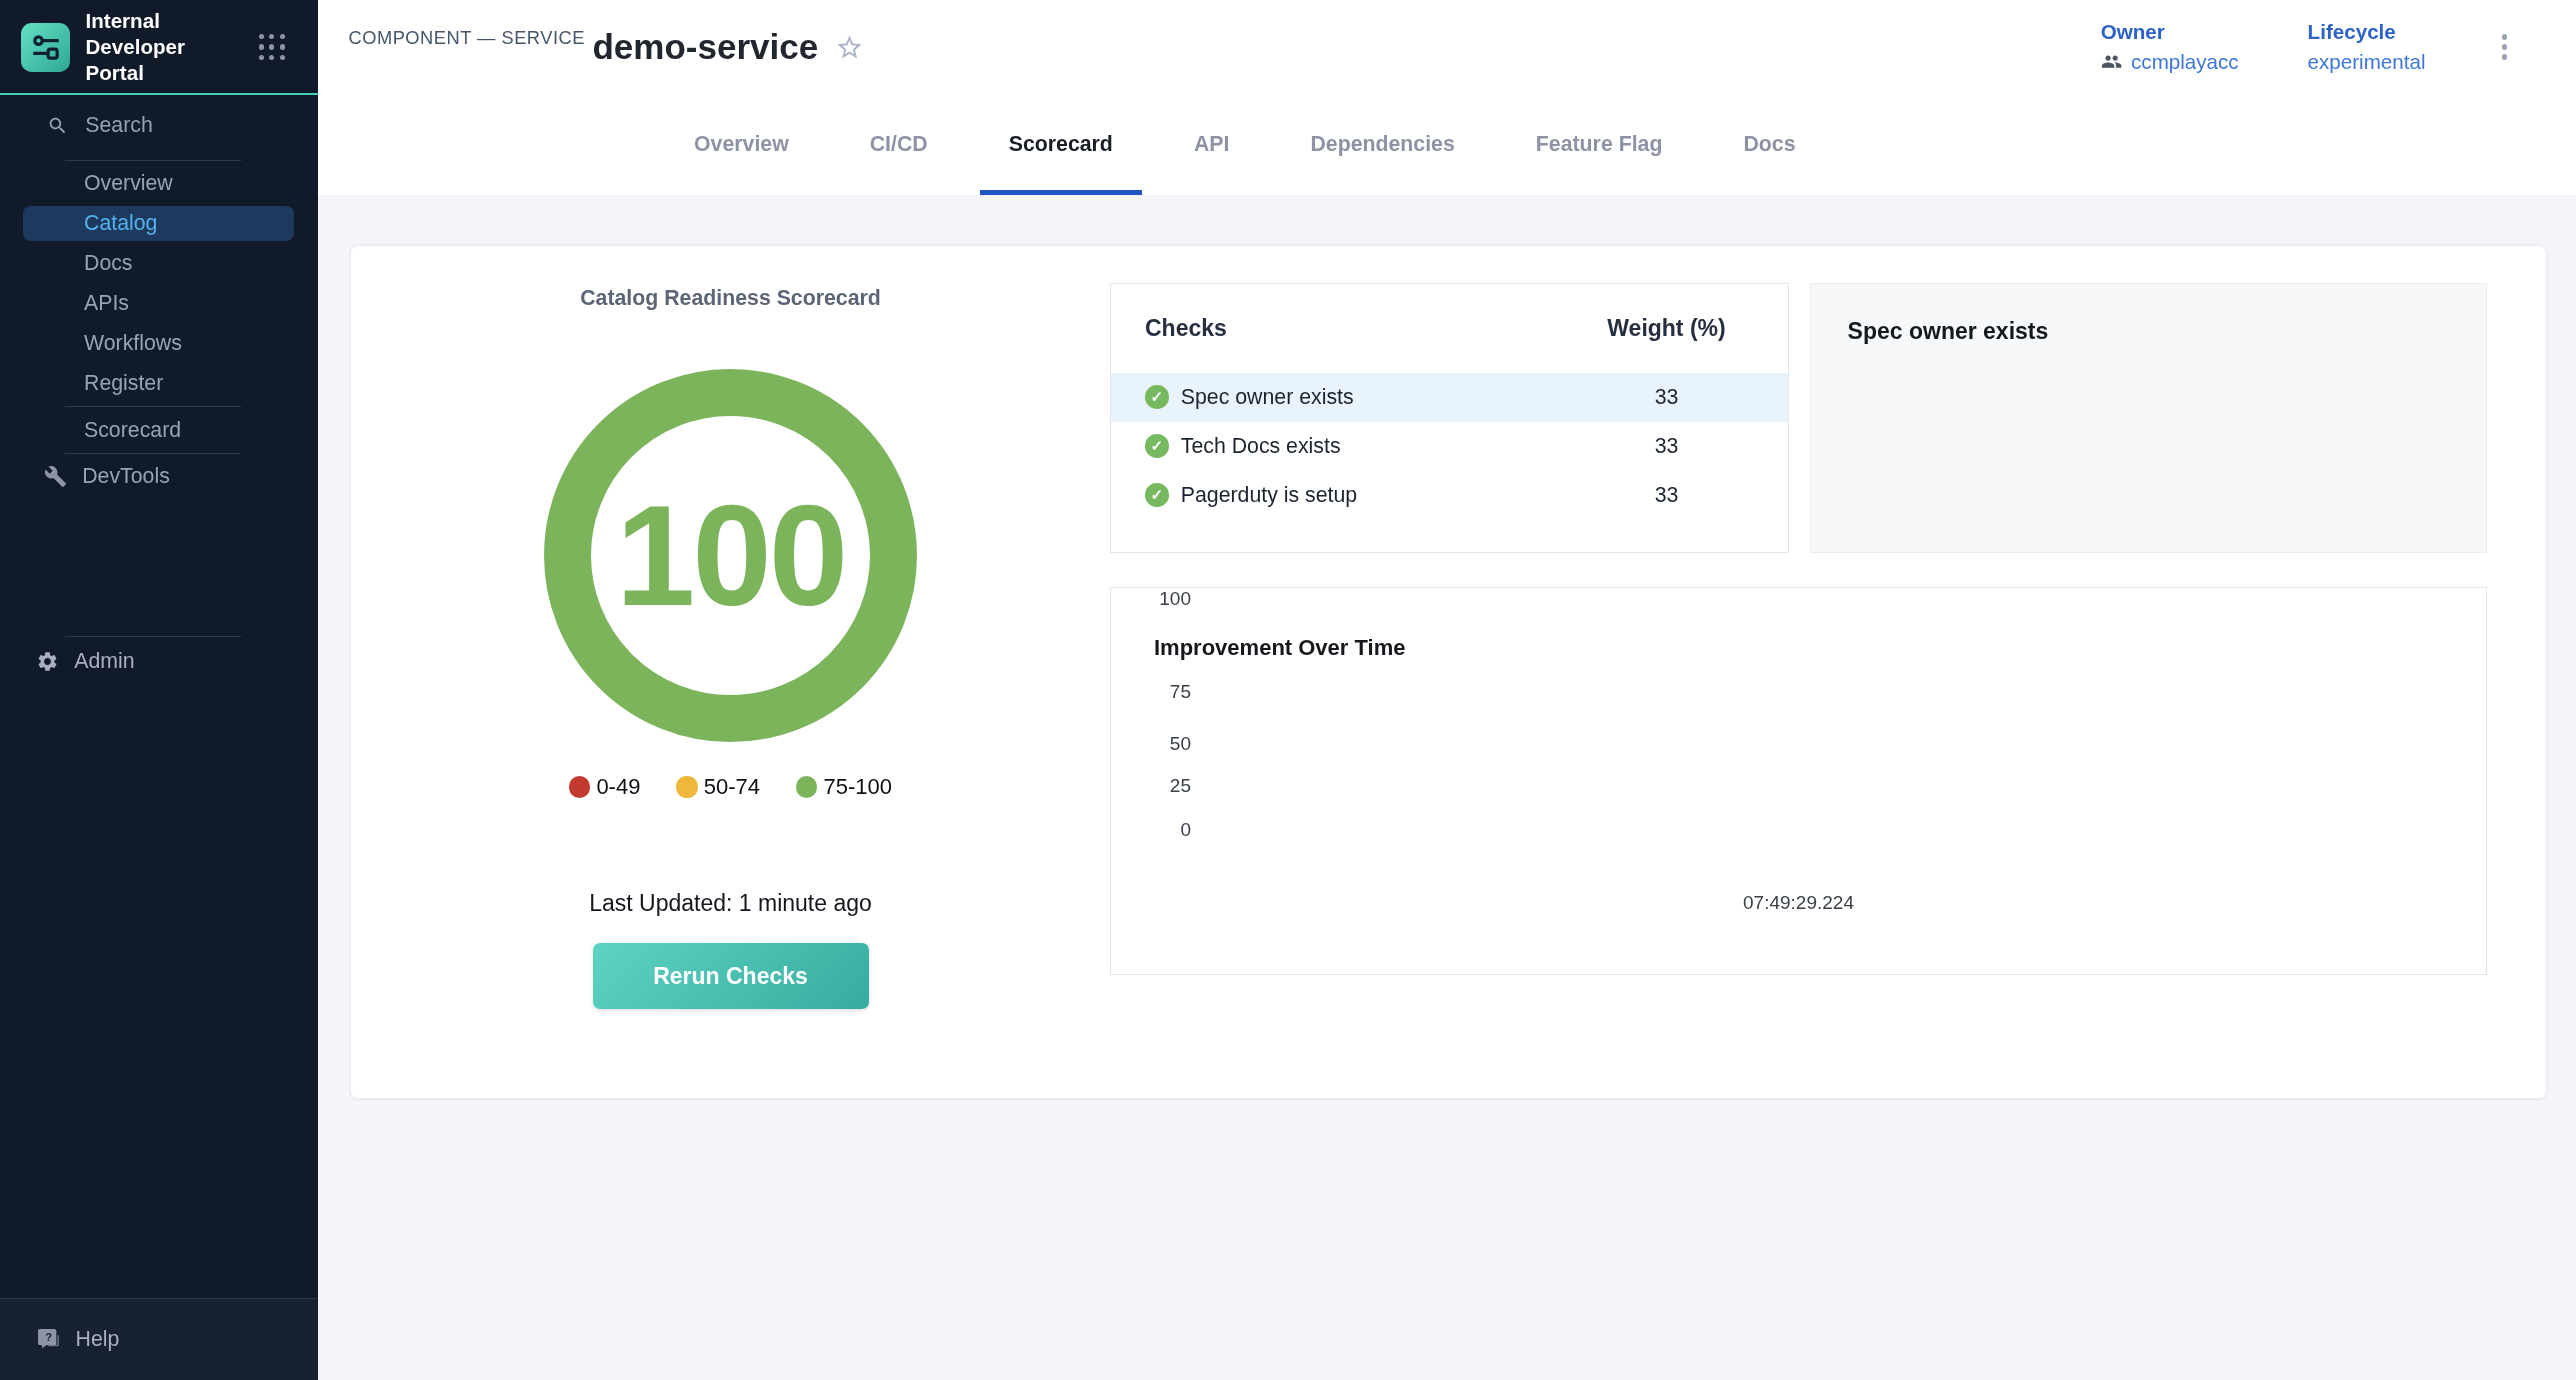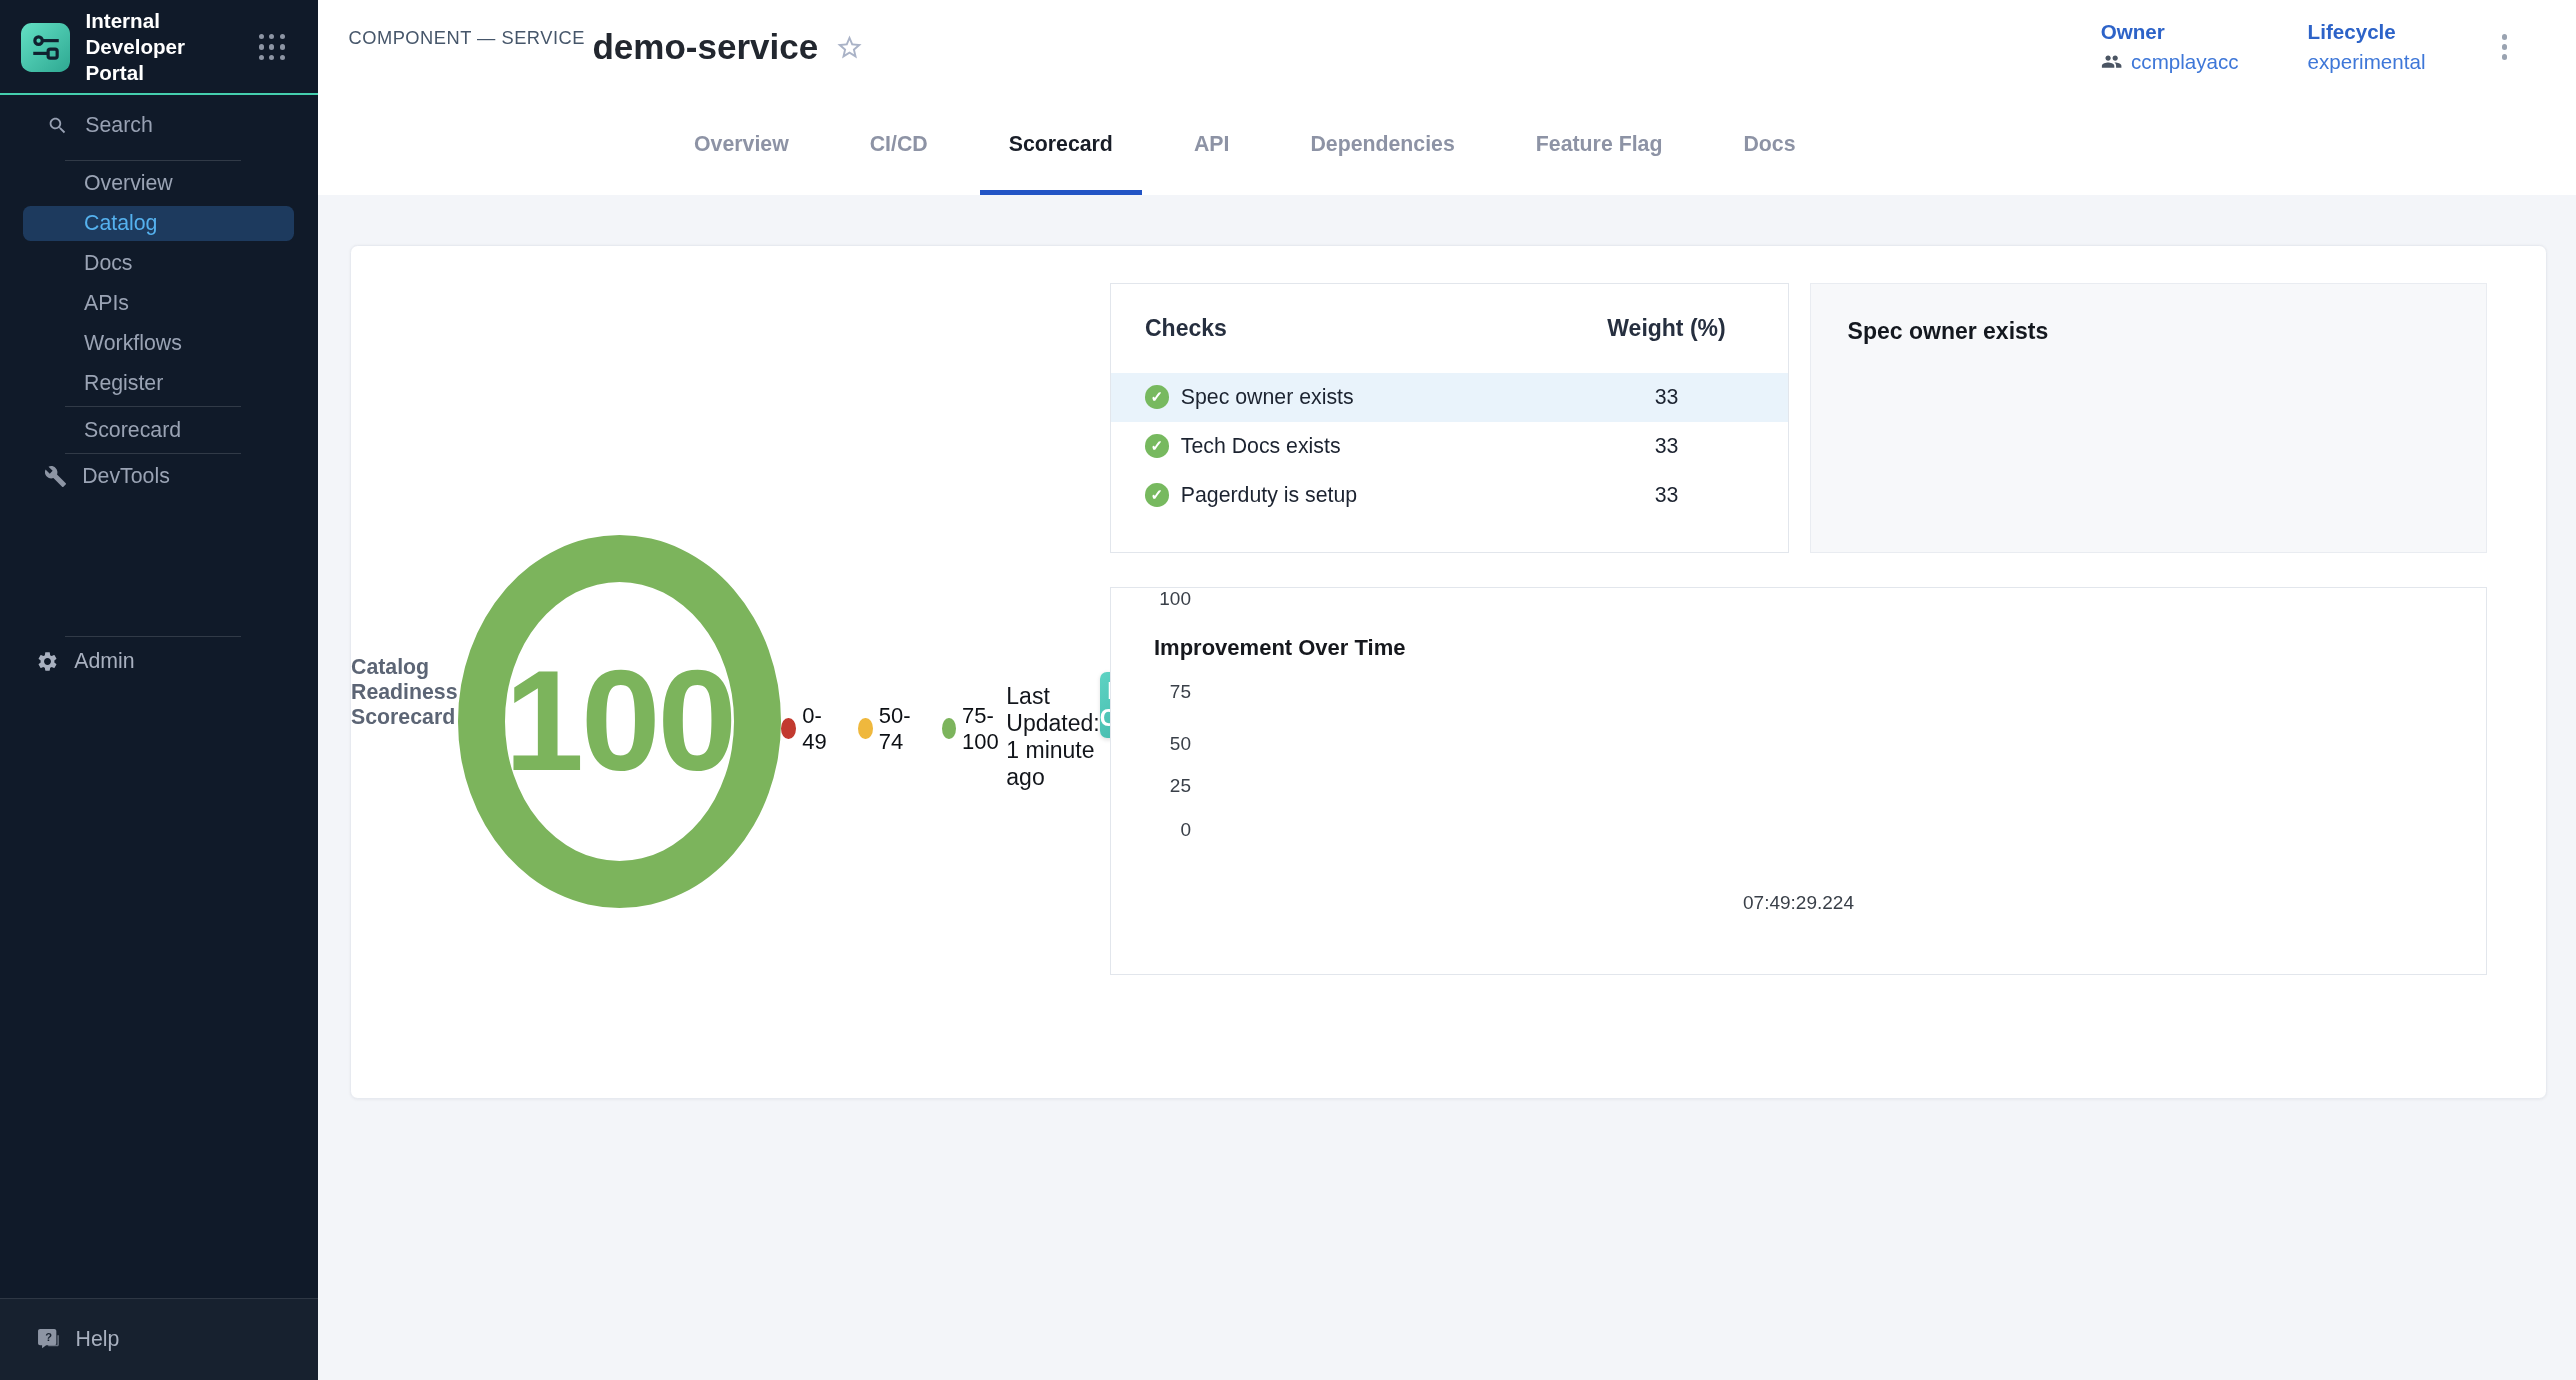--- a/index.html
+++ b/index.html
@@ -53,26 +53,26 @@
   .tab { position:relative; display:flex; align-items:center; padding:0 29px; font-size:21.3px;
     font-weight:600; color:#8d93a5; cursor:pointer; }
   .tab.active { color:#181d27; font-weight:bold; }
   .tab.active::after { content:""; position:absolute; left:0; right:0; bottom:0; height:5.3px; background:#2254c5; }
 
   .content { flex:1; background:#f3f5f9; padding:50px 28px 0 32px; }
   .card { width:2197px; height:854px; background:#fff; border:0.8px solid #e7eaf0; border-radius:7.6px;
     box-shadow:0 0.8px 3px rgba(16,24,40,.05); display:flex; }
 
   
-  .left-col { width:759px; flex:0 0 759px; display:flex; flex-direction:row; align-items:center; padding-top:40px; }
+  .left-col { width:759px; flex:0 0 759px; display:flex; flex-direction:column; align-items:center; padding-top:40px; }
   .gauge-title { font-size:21.3px; font-weight:bold; color:#5c6575; }
   .ring { box-sizing:border-box; width:373px; height:373px; border:47px solid #7cb45c; border-radius:50%;
     margin-top:58px; display:flex; align-items:center; justify-content:center; }
   .score { font-size:143px; font-weight:bold; color:#7cb45c; letter-spacing:-3px; }
-  .legend { display:flex; align-items:center; gap:25px; margin-top:73px; }
+  .legend { display:flex; align-items:center; gap:36px; margin-top:32px; }
   .legend-item { display:flex; align-items:center; gap:6.1px; font-size:22px; color:#0c0f14; }
   .legend-dot { width:21.3px; height:21.3px; border-radius:50%; }
   .last-updated { margin-top:90px; font-size:23px; color:#13161c; font-weight:500; }
   .rerun-btn { margin-top:26px; width:276px; height:66px; border:none; border-radius:6.9px; cursor:pointer;
     background:linear-gradient(135deg,#5ed3c3,#36aca0); color:#fff; font-size:23px; font-weight:600;
     font-family:"Liberation Sans", sans-serif; box-shadow:0 1.5px 4.6px rgba(0,0,0,.12); }
 
   
   .right-col { flex:1; padding:37px 59px 0 0; }
   .top-row { display:flex; gap:20.6px; height:270px; }

